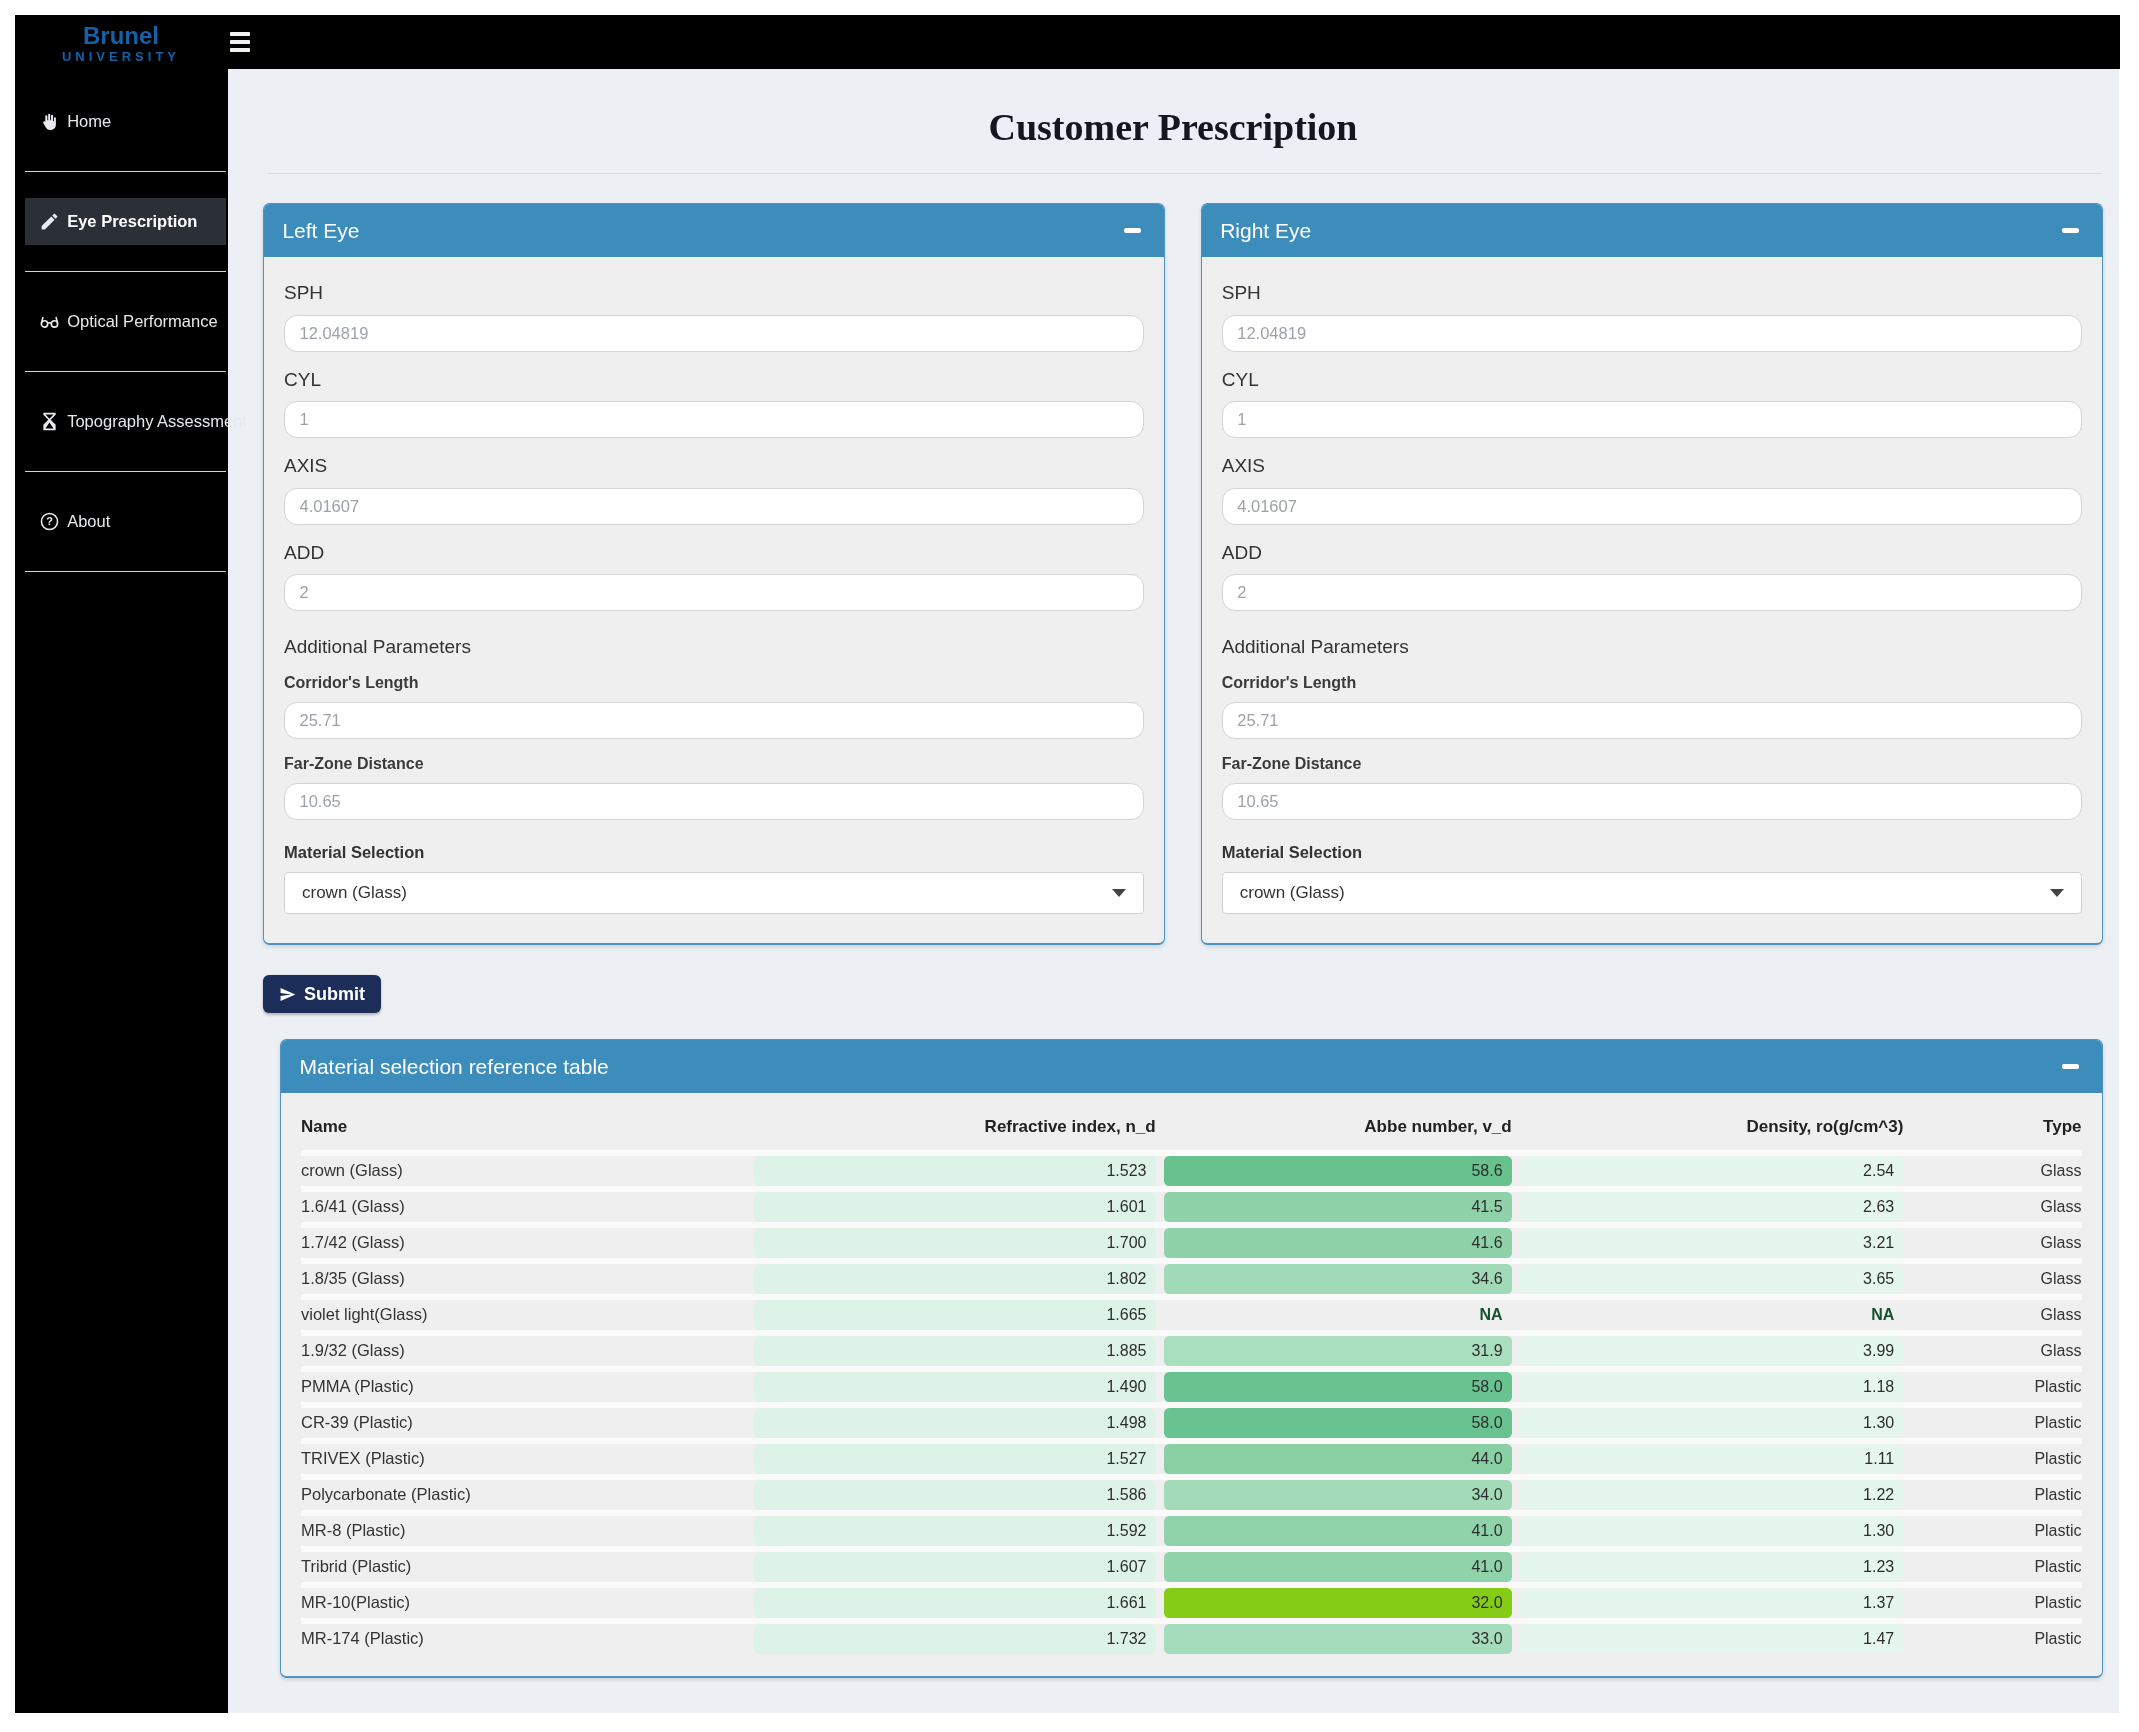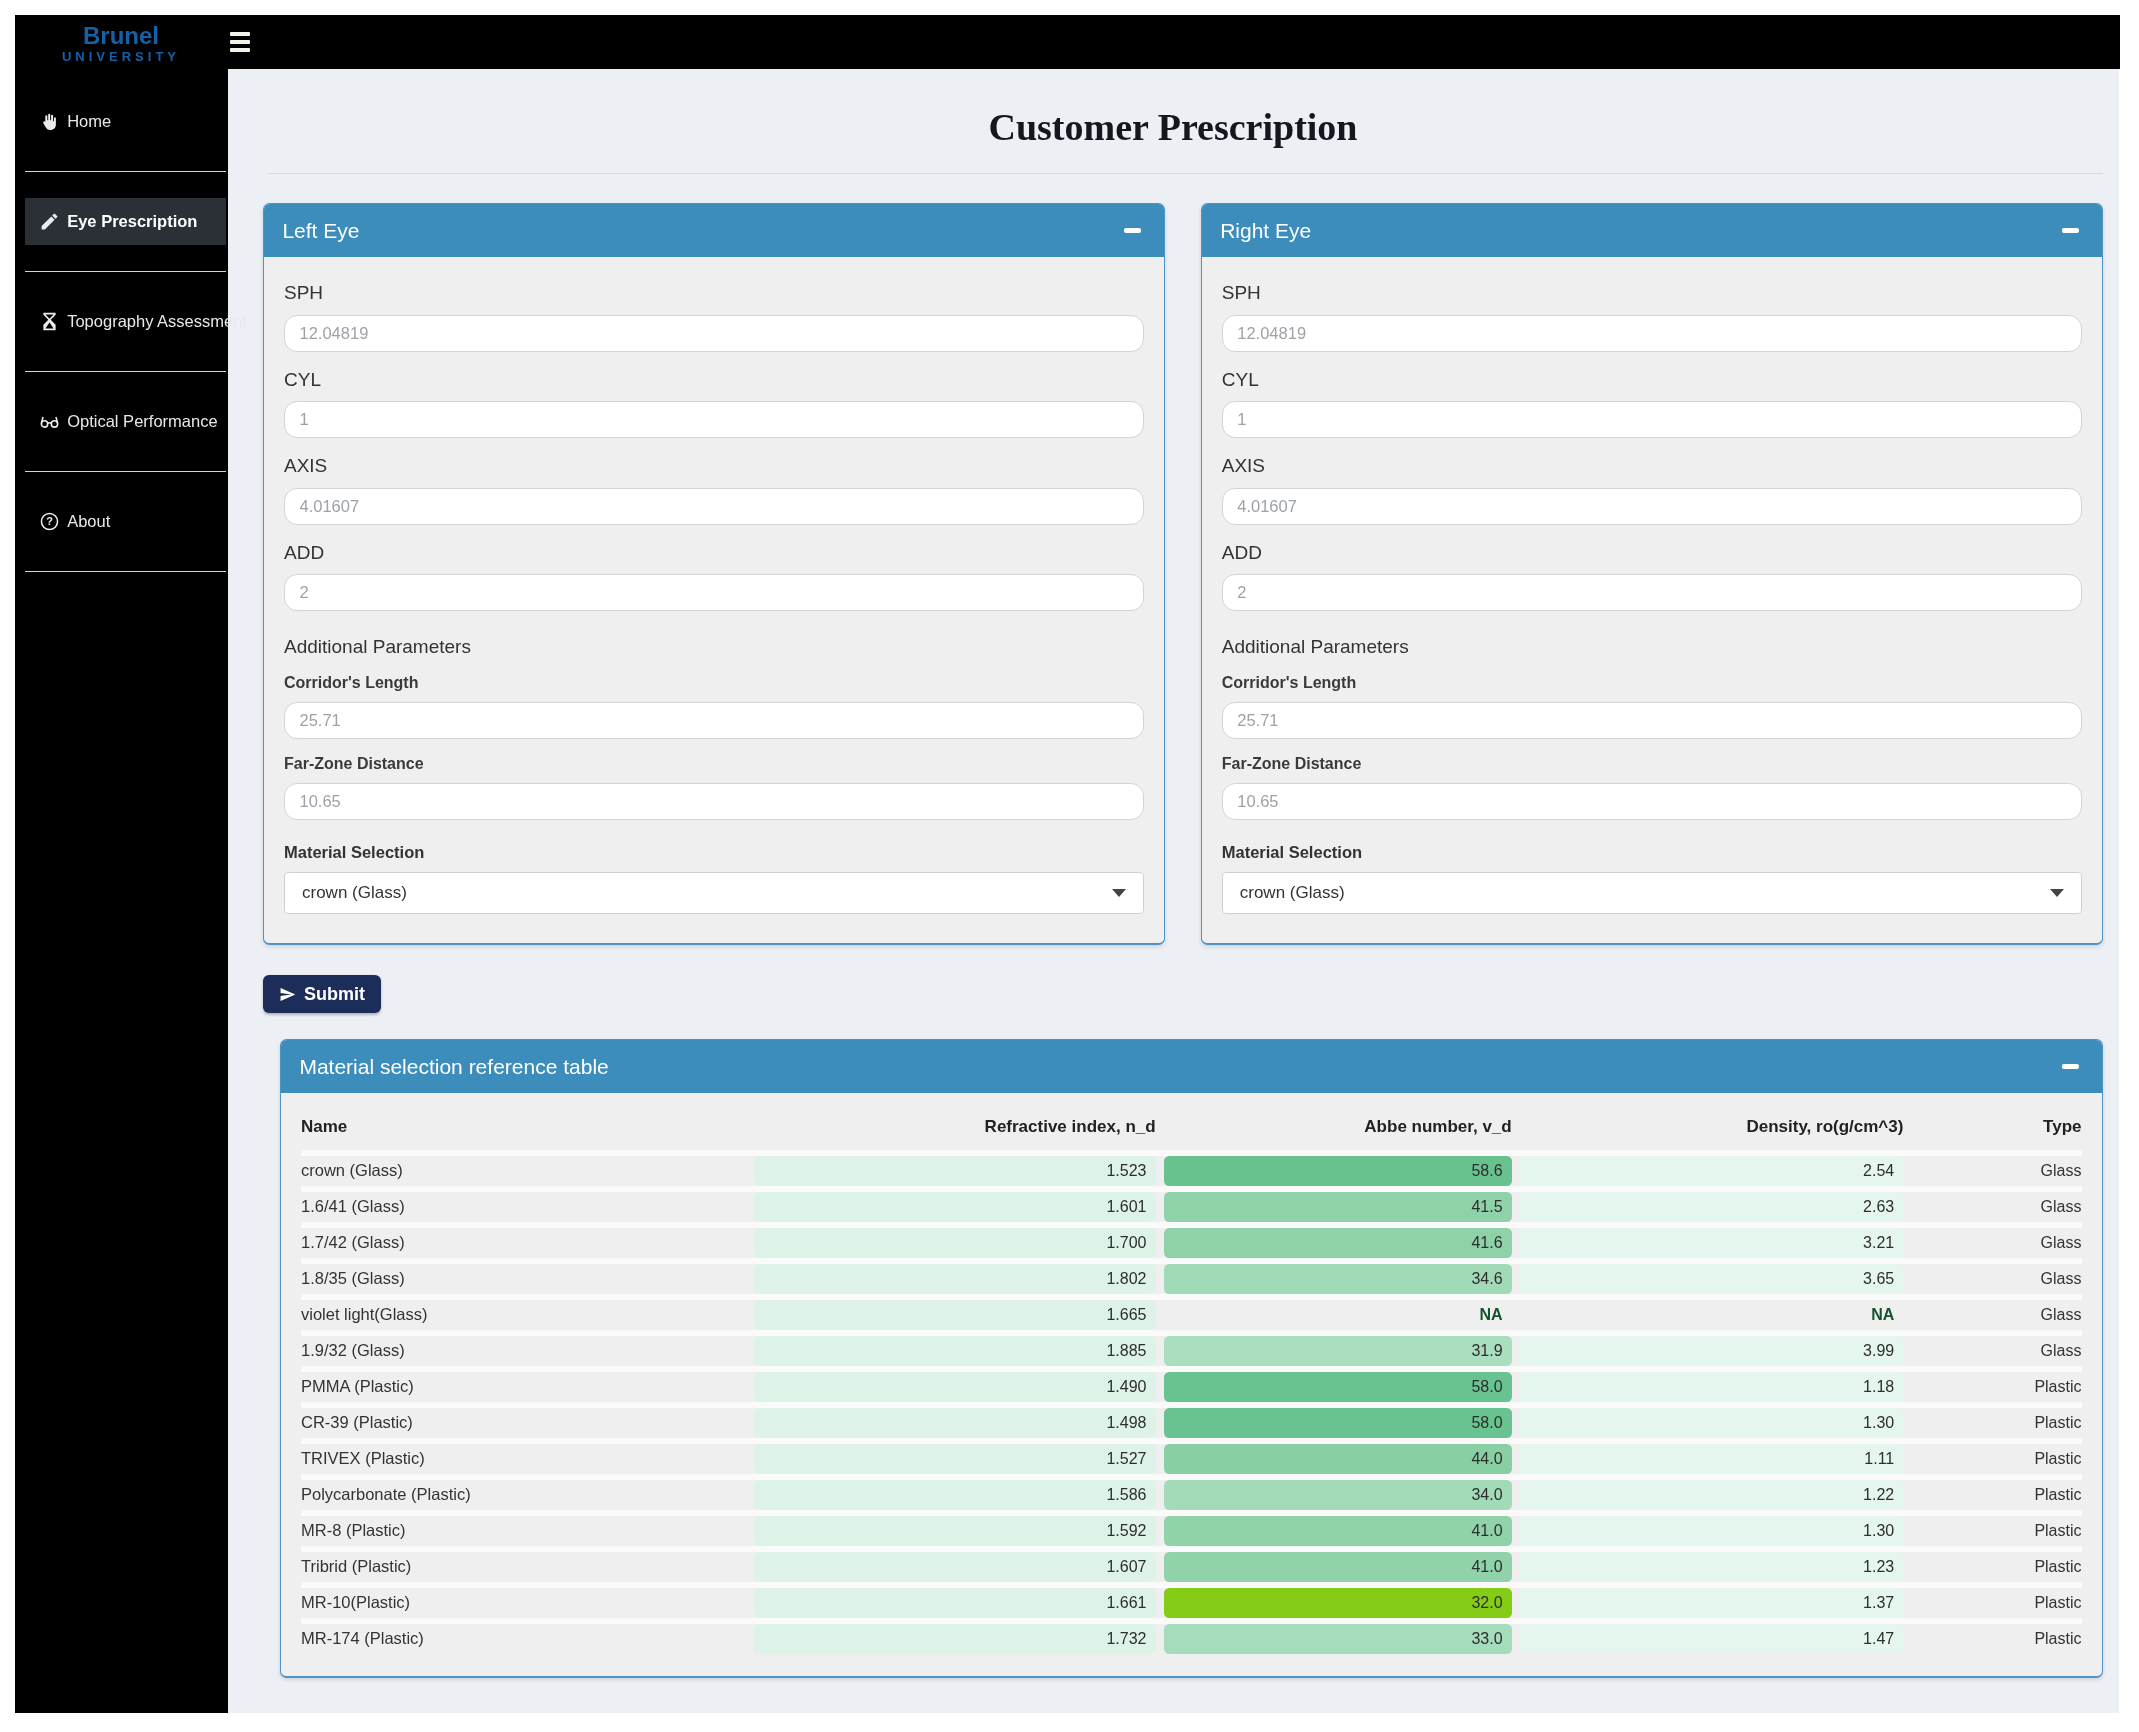--- a/index.html
+++ b/index.html
@@ -108,37 +108,37 @@
               <svg viewBox="0 0 24 24">
                 <path fill="currentColor" d="M3 17.25V21h3.75L17.81 9.94l-3.75-3.75L3 17.25zM20.71 7.04a1 1 0 0 0 0-1.41L18.37 3.29a1 1 0 0 0-1.41 0l-1.84 1.83 3.75 3.75 1.84-1.83z"></path>
               </svg>
             </span>
             <span class="ml">Eye Prescription</span>
           </span>
         </li>
         <li>
           <span class="link">
             <span class="mi">
-              <svg viewBox="0 0 24 24">
-                <path fill="currentColor" d="M5 2h14v2.2L13.4 10 19 15.8V22H5v-6.2L10.6 10 5 4.2V2zm2.4 2L12 8.8 16.6 4H7.4zm0 16h9.2L12 13.2 7.4 20z"></path>
-              </svg>
-            </span>
-            <span class="ml">Topography Assessment</span>
-          </span>
-        </li>
-        <li>
-          <span class="link">
-            <span class="mi">
               <svg viewBox="0 0 24 24" fill="none" stroke="currentColor" stroke-width="1.8">
                 <circle cx="6.3" cy="14.8" r="3.6"></circle>
                 <circle cx="17.7" cy="14.8" r="3.6"></circle>
                 <path d="M9.9 14.2c.7-.9 3.5-.9 4.2 0M2.7 14.2 4.6 6.8M21.3 14.2 19.4 6.8"></path>
               </svg>
             </span>
             <span class="ml">Optical Performance</span>
+          </span>
+        </li>
+        <li>
+          <span class="link">
+            <span class="mi">
+              <svg viewBox="0 0 24 24">
+                <path fill="currentColor" d="M5 2h14v2.2L13.4 10 19 15.8V22H5v-6.2L10.6 10 5 4.2V2zm2.4 2L12 8.8 16.6 4H7.4zm0 16h9.2L12 13.2 7.4 20z"></path>
+              </svg>
+            </span>
+            <span class="ml">Topography Assessment</span>
           </span>
         </li>
         <li>
           <span class="link">
             <span class="mi">
               <svg viewBox="0 0 24 24">
                 <circle cx="12" cy="12" r="9.2" fill="none" stroke="currentColor" stroke-width="1.8"></circle>
                 <text x="12" y="16.4" text-anchor="middle" font-size="12.5" font-weight="bold" fill="currentColor">?</text>
               </svg>
             </span>

